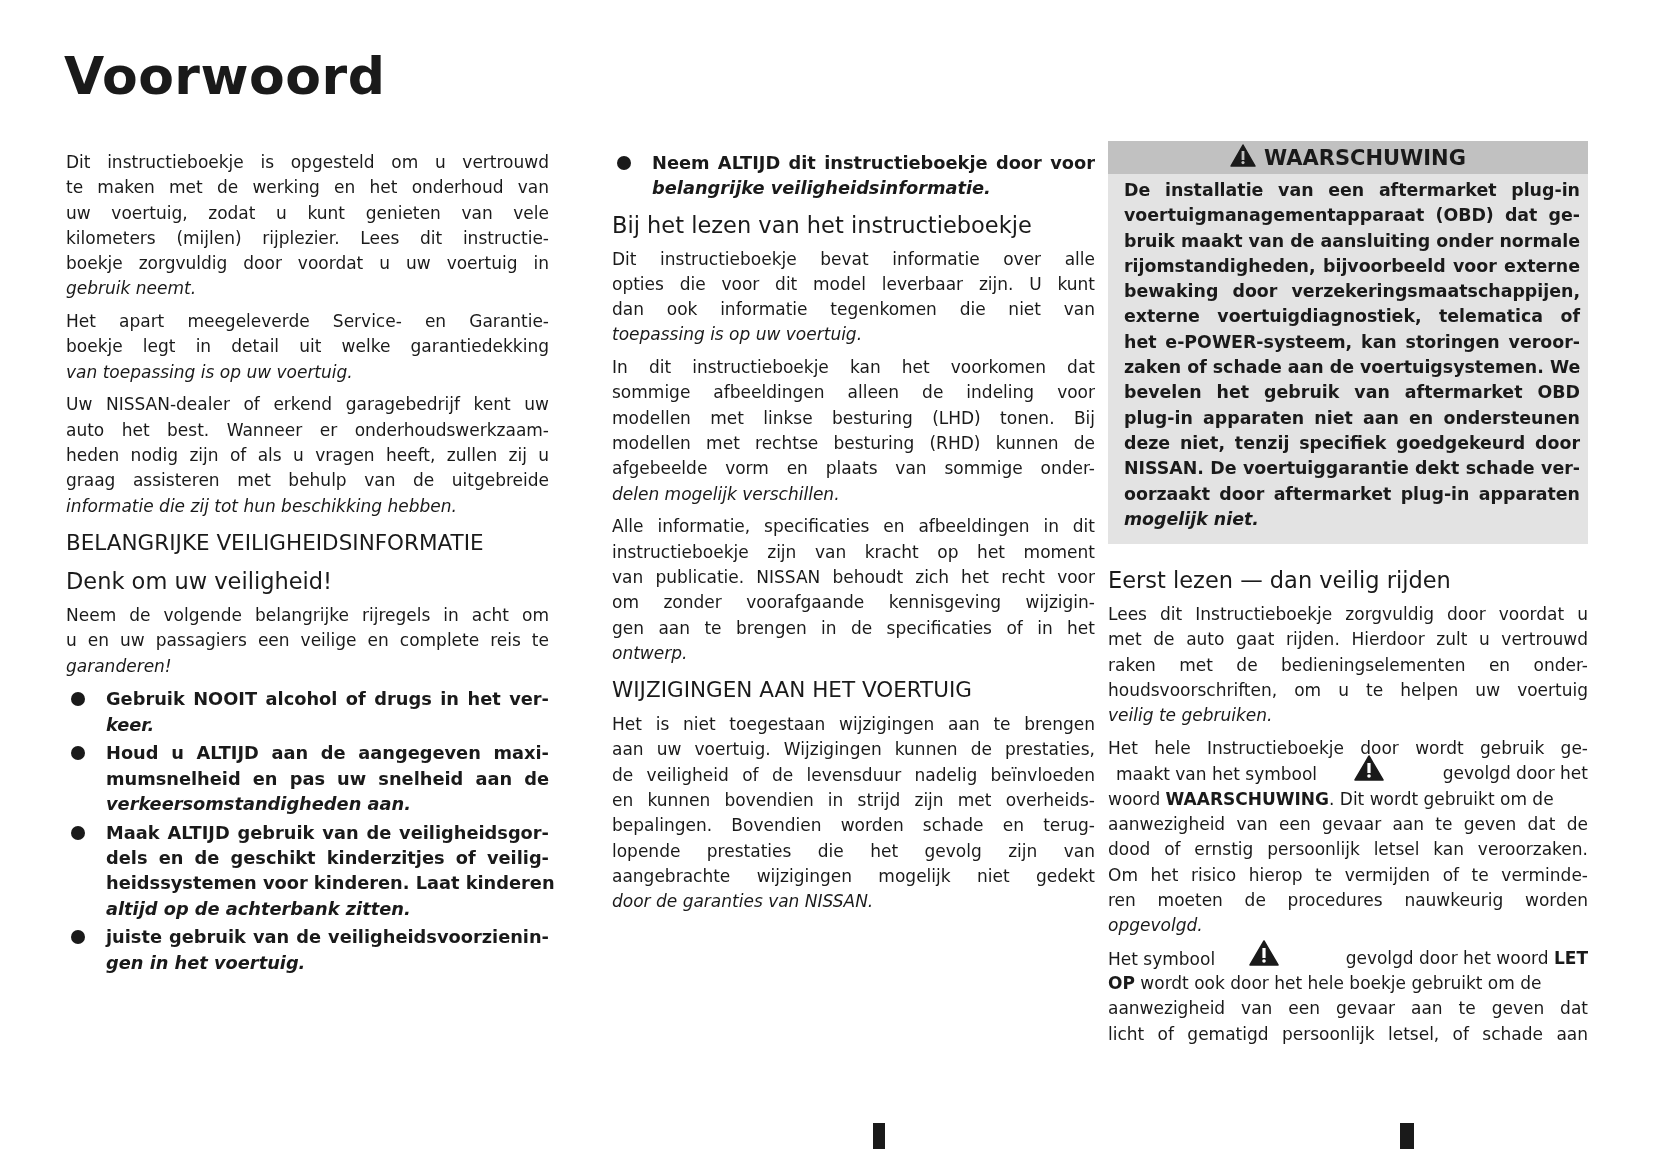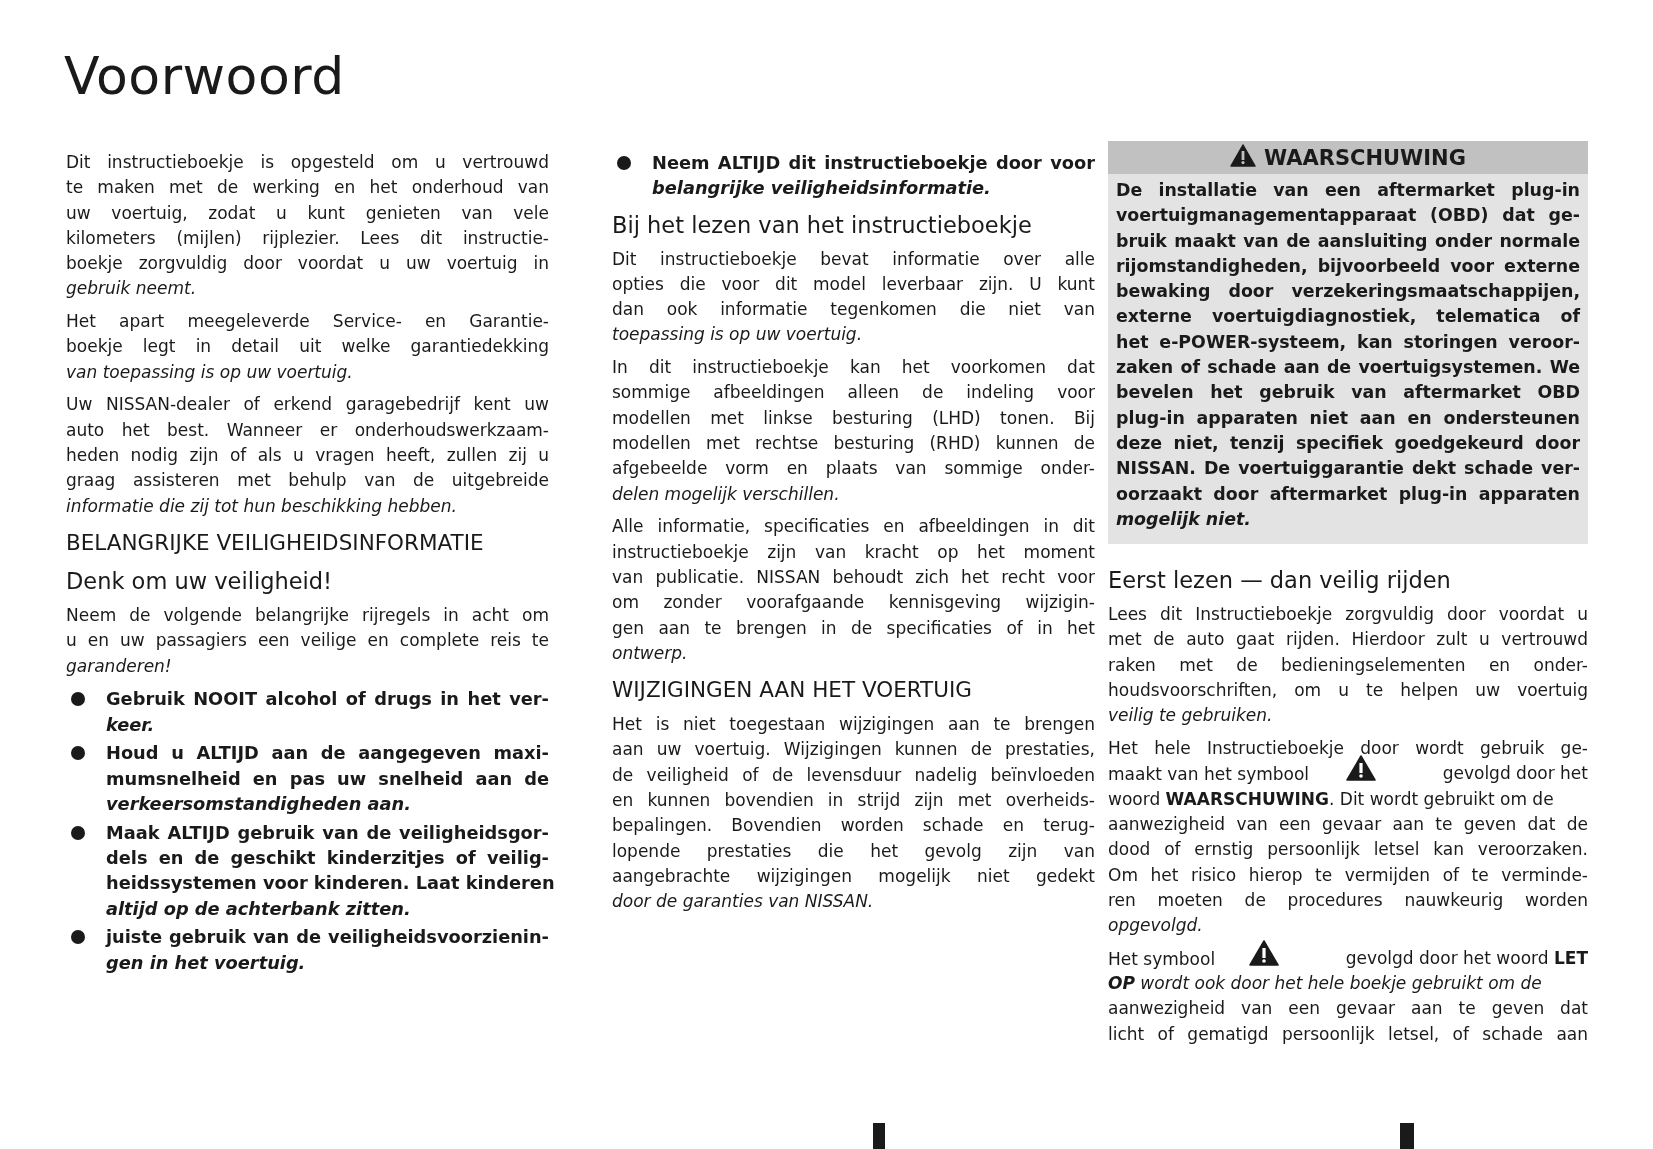--- a/index.html
+++ b/index.html
@@ -1,33 +1,33 @@
 <!DOCTYPE html>
 <html><head>
 <meta charset="utf-8">
 <style>
   html, body { margin:0; padding:0; background:#ffffff; }
   body { width:1653px; height:1149px; position:relative; overflow:hidden; color:#1a1a1a;
          font-family:"DejaVu Sans", sans-serif; }
-  .title { position:absolute; left:64px; top:44px; font-size:52px; font-weight:normal; letter-spacing:0.5px; margin:0; line-height:64px; }
+  .title { position:absolute; left:64px; top:44px; font-size:52px; font-weight:bold; letter-spacing:0.5px; margin:0; line-height:64px; }
   .col { position:absolute; top:150px; width:483px; }
   #col1 { left:66px; }
   #col2 { left:612px; }
   #col3 { left:1108px; width:480px; top:141px; }
   .para { font-size:17px; line-height:25.3px; margin:0 0 7.4px 0; }
   .line { display:block; text-align:justify; text-align-last:justify; white-space:nowrap; overflow:visible; height:25.3px; }
   .line.last { text-align-last:left;font-style:italic; }
   .h-caps { font-size:21.5px; line-height:28px; margin:10px 0 8px 0; font-weight:normal; }
   .h-sub { font-size:22.5px; line-height:28px; margin:10px 0 8px 0; font-weight:normal; }
   .bullets { list-style:none; margin:0; padding:0; }
   .bullet { position:relative; padding-left:40px; font-size:17.8px; line-height:25.3px; font-weight:bold; margin-bottom:3.5px; }
   .bullet-dot { position:absolute; left:5px; top:6px; width:14px; height:14px; border-radius:50%; background:#1a1a1a; }
   .warn { background:#e3e3e3; width:480px; }
   .warn-head { background:#c1c1c1; height:33px; display:flex; align-items:center; justify-content:center; gap:8px; font-weight:bold; font-size:21px; }
-  .warn-body { padding:4px 8px 12px 8px; font-weight:bold; font-size:17.4px; line-height:25.3px; }
+  .warn-body { padding:4px 8px 12px 16px; font-weight:bold; font-size:17.4px; line-height:25.3px; }
   .inline-icon { display:inline-block; vertical-align:middle; }
   .marker { position:absolute; background:#1a1a1a; width:12px; height:26px; top:1123px; }
   b.kw { font-weight:bold; }
 </style>
 </head>
 <body>
 
 <h1 class="title">Voorwoord</h1>
 
 <div class="col" id="col1">
@@ -173,21 +173,21 @@
         <span class="line">Lees dit Instructieboekje zorgvuldig door voordat u</span>
         <span class="line">met de auto gaat rijden. Hierdoor zult u vertrouwd</span>
         <span class="line">raken met de bedieningselementen en onder-</span>
         <span class="line">houdsvoorschriften, om u te helpen uw voertuig</span>
         <span class="line last">veilig te gebruiken.</span>
       </p>
     </div>
 
   <p class="para">
     <span class="line">Het hele Instructieboekje door wordt gebruik ge-</span>
-    <span class="line" style="text-align-last:left;">
+    <span class="line" style="text-align-last:left;margin-left:8px;">
       <span>maakt van het symbool</span>
       <span class="inline-icon" style="margin:-6px 24px 0 32px;">
         <svg width="30" height="26" viewBox="0 0 30 26">
             <path d="M15 1 L29 25 L1 25 Z" fill="#1a1a1a" stroke="#1a1a1a" stroke-width="1.5" stroke-linejoin="round"></path>
             <rect x="13.4" y="8" width="3.2" height="10" fill="#fff"></rect>
             <circle cx="15" cy="21" r="1.8" fill="#fff"></circle>
           </svg>
       </span>
       <span style="float:right;">gevolgd door het</span>
     </span>
@@ -203,21 +203,21 @@
       <span>Het symbool</span>
       <span class="inline-icon" style="margin:-6px 28px 0 28px;">
         <svg width="30" height="26" viewBox="0 0 30 26">
             <path d="M15 1 L29 25 L1 25 Z" fill="#1a1a1a" stroke="#1a1a1a" stroke-width="1.5" stroke-linejoin="round"></path>
             <rect x="13.4" y="8" width="3.2" height="10" fill="#fff"></rect>
             <circle cx="15" cy="21" r="1.8" fill="#fff"></circle>
           </svg>
       </span>
       <span style="float:right;"><span>gevolgd door het woord</span> <b class="kw">LET</b></span>
     </span>
-    <span class="line" style="text-align-last:left;font-style:italic;">
+    <span class="line" style="text-align-last:left;">
       <b class="kw">OP</b><span> wordt ook door het hele boekje gebruikt om de</span>
     </span>
     <span><span class="line">aanwezigheid van een gevaar aan te geven dat</span><span class="line">licht of gematigd persoonlijk letsel, of schade aan</span></span>
   </p>
 </div>
 
 <div class="marker" style="left:873px"></div>
 <div class="marker" style="left:1400px; width:14px"></div>
 
 </body></html>

